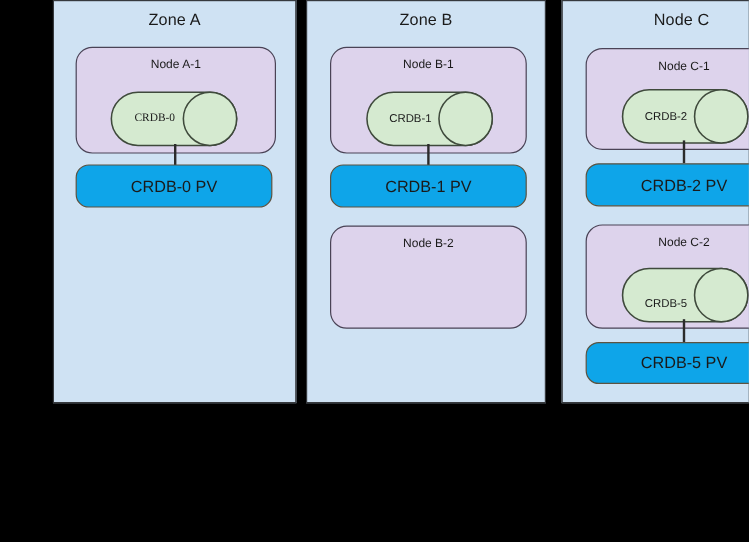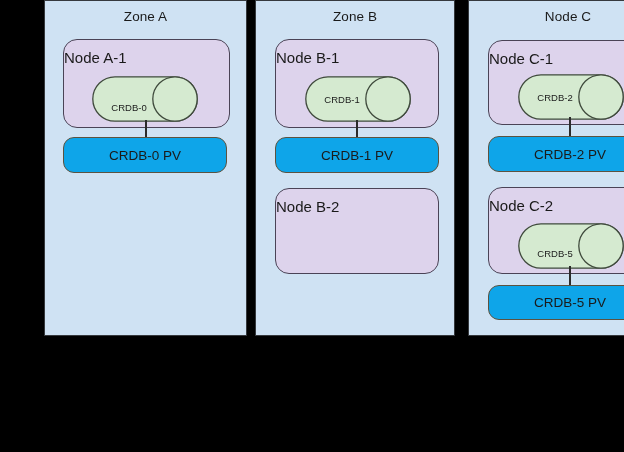--- a/index.html
+++ b/index.html
@@ -37,22 +37,22 @@
     background: #ddd3ec;
     border: 1.3px solid #4a4356;
     border-radius: 14px;
     box-sizing: border-box;
   }
   .node-title {
     position: absolute;
     left: 0;
     right: 0;
     top: 9px;
-    text-align: left;
-    font-size: 15px;
+    text-align: center;
+    font-size: 10px;
     color: #1a1a1a;
   }
   .pv {
     position: absolute;
     background: #0ea5e9;
     border: 1.3px solid #5c5340;
     border-radius: 11px;
     box-sizing: border-box;
     display: flex;
     align-items: center;
@@ -91,21 +91,21 @@
 <body>
 
 <div id="canvas">
 
   <div class="zone" style="left:0px; top:0px; width:203px; height:336px;">
     <div class="zone-title">Zone A</div>
 
     <div class="node" style="left:18px; top:38px; width:167px; height:89px;">
       <div class="node-title">Node A-1</div>
 
-      <div class="cylinder" style="left:28px; top:36px; width:106px; height:62px;">
+      <div class="cylinder" style="left:28px; top:36px; width:106px; height:46px;font-family:Liberation Serif, serif;">
         <svg width="106" height="46" viewBox="0 0 106 46">
           <path d="M23,0.8 H83 A22.2,22.2 0 0 1 83,45.2 H23 A22.2,22.2 0 0 1 23,0.8 Z" fill="#d5ead0" stroke="#3f4a3c" stroke-width="1.3"></path>
           <ellipse cx="83" cy="23" rx="22.2" ry="22.2" fill="#d5ead0" stroke="#3f4a3c" stroke-width="1.3"></ellipse>
         </svg>
         <div class="cyl-label" style="width:74px;">CRDB-0</div>
       </div>
     </div>
 
     <div class="connector" style="left:100px; top:119px; height:18px;"></div>
 

